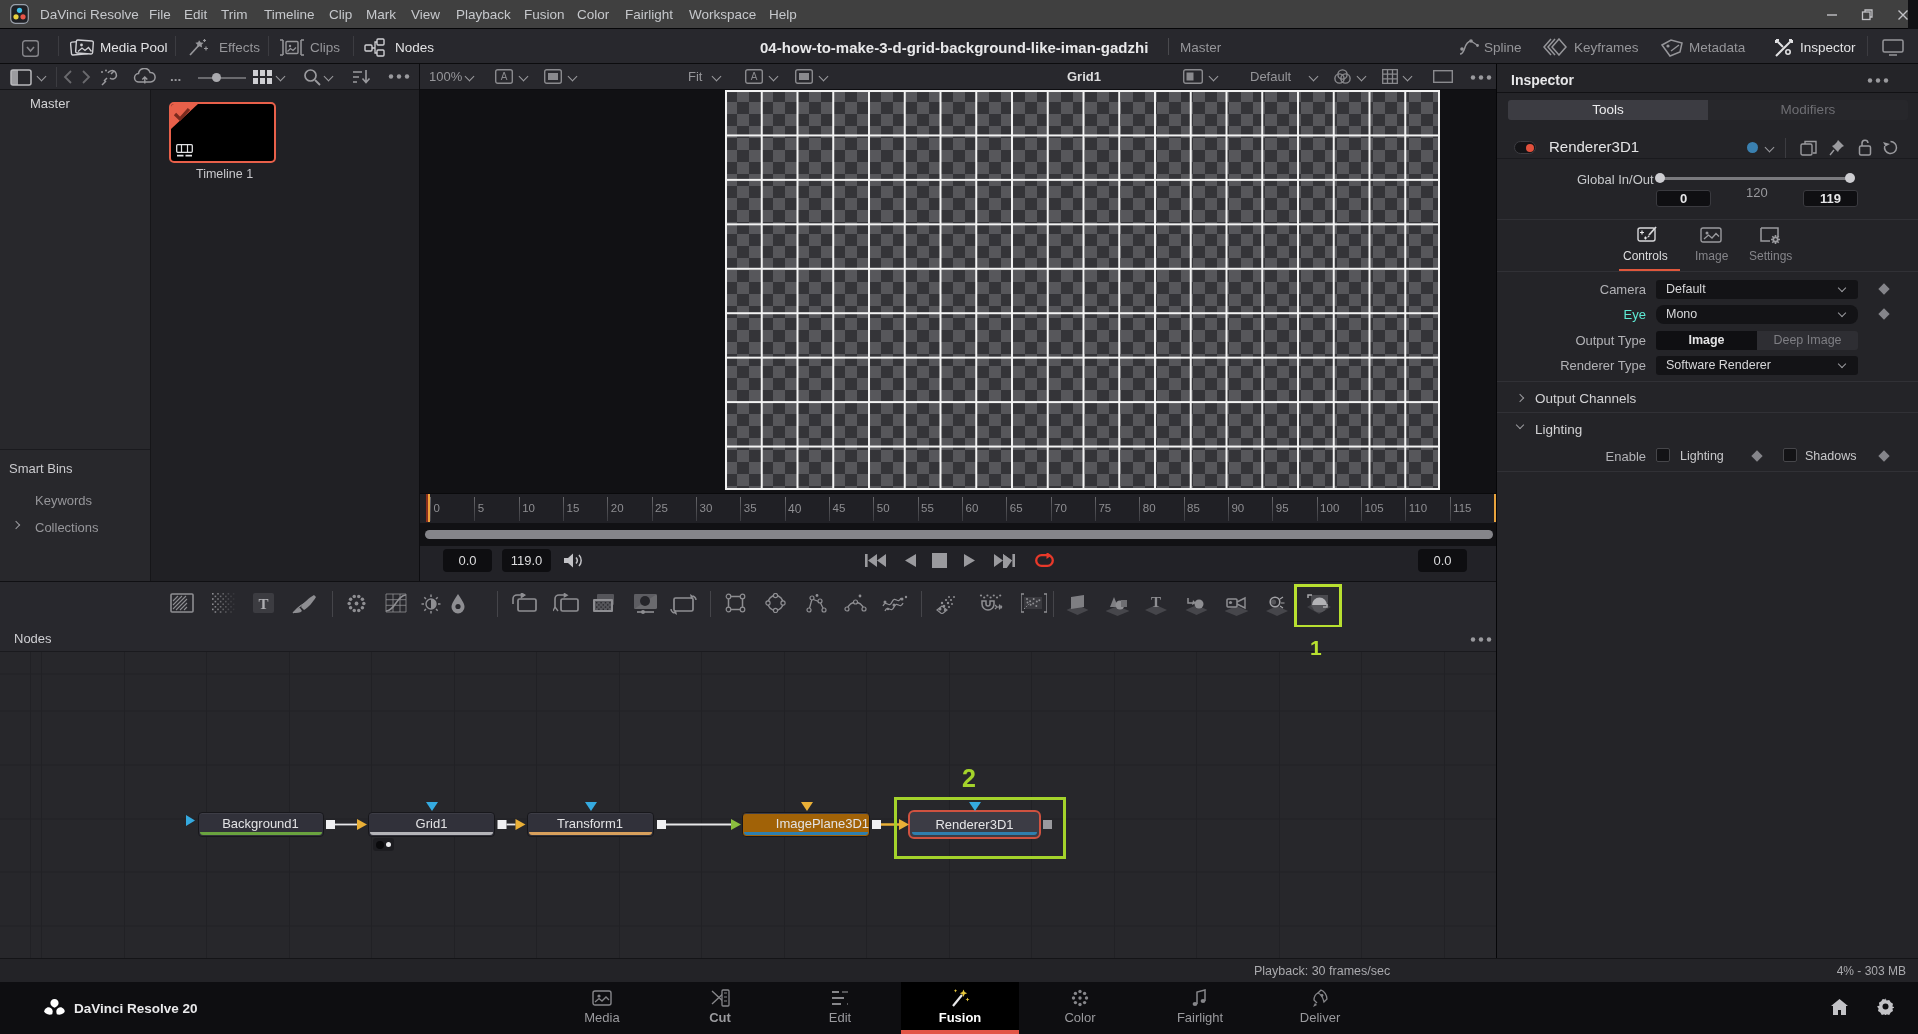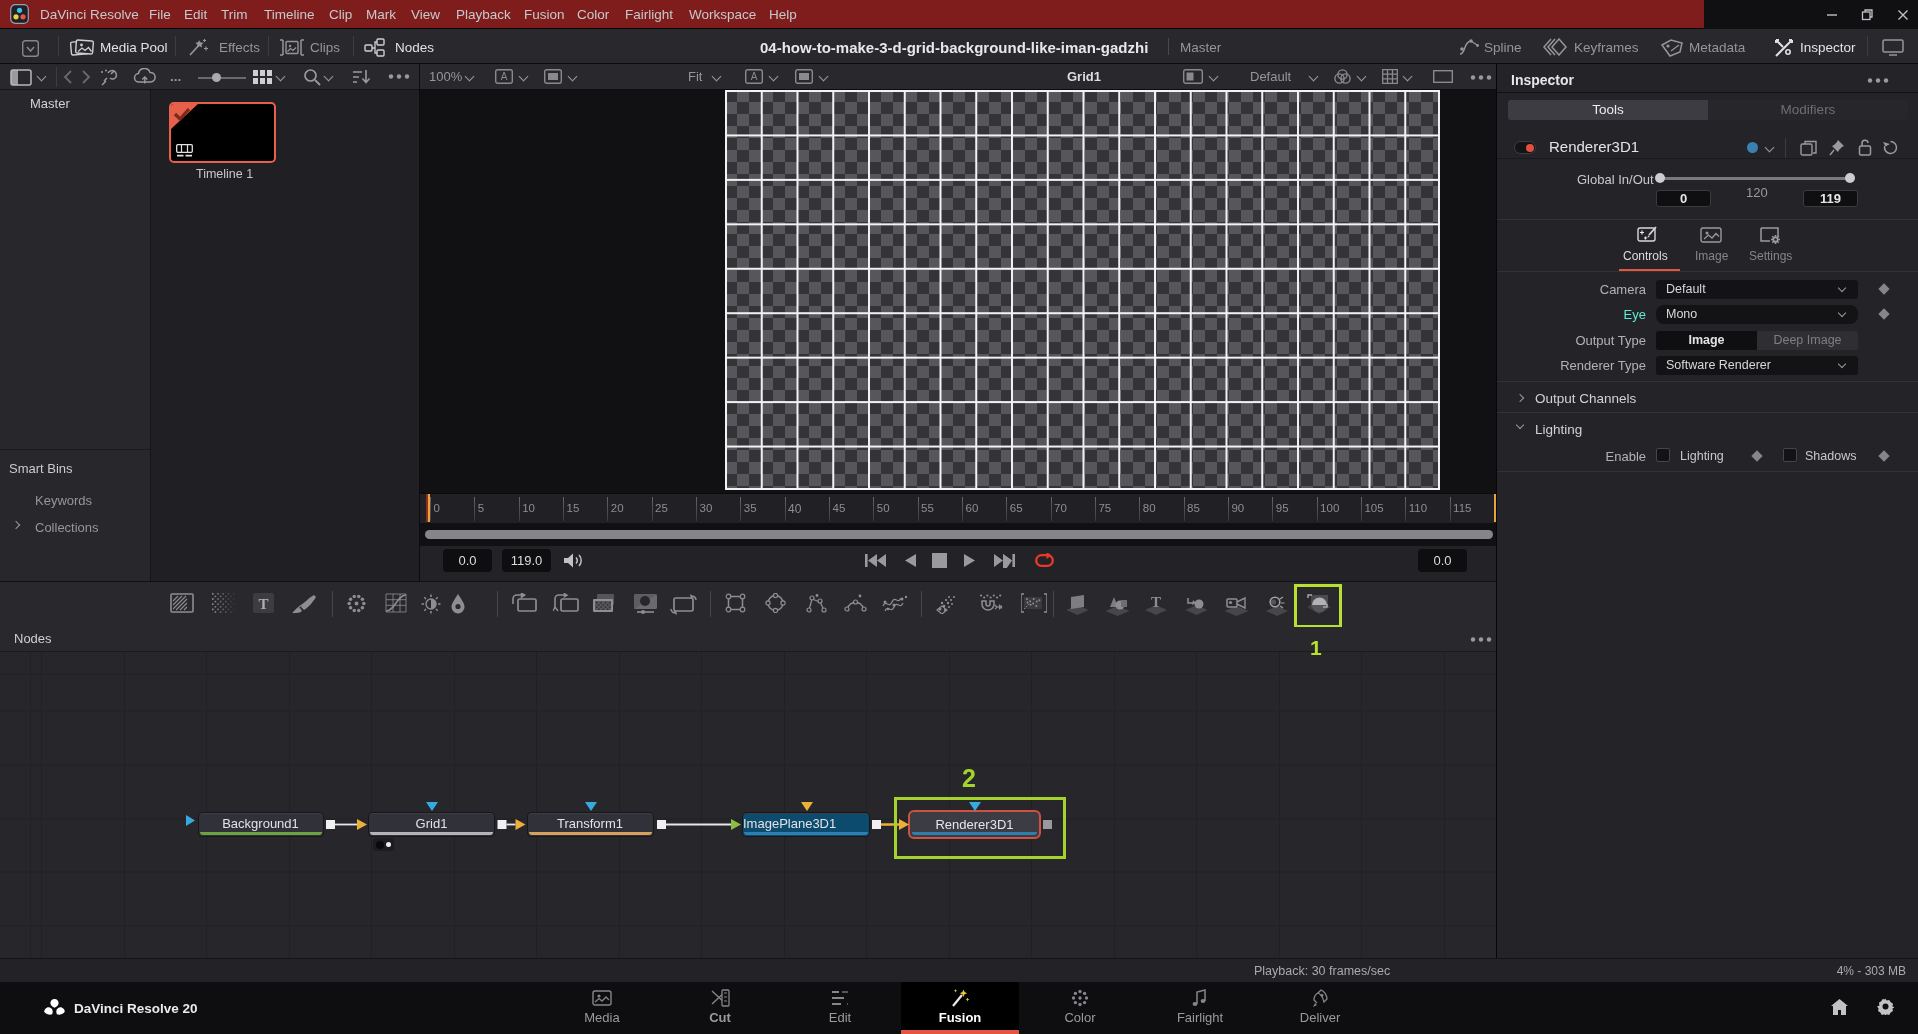--- a/index.html
+++ b/index.html
@@ -6,21 +6,21 @@
 body{font-family:"Liberation Sans",sans-serif;position:relative}
 .abs{position:absolute}
 .txt{position:absolute;white-space:nowrap;color:#c6c8cc;font-size:13.5px}
 .dim{color:#96969a}
 .chev{position:absolute;width:7px;height:7px;border-right:1.6px solid #9a9a9e;border-bottom:1.6px solid #9a9a9e;transform:rotate(45deg)}
 .vsep{position:absolute;width:1px;background:#3c3c41}
 svg{display:block}
 </style></head>
 <body>
 
-<div class="abs" style="left:0;top:0;width:1704px;height:29px;background:#7f1d1d;border-bottom:1px solid #060608">
+<div class="abs" style="left:0;top:0;width:1908px;height:29px;background:#404040;border-bottom:1px solid #060608">
   <svg class="abs" style="left:10px;top:4px" width="19" height="20" viewBox="0 0 19 20">
     <rect x="0.7" y="0.7" width="17.6" height="18.6" rx="4.5" fill="#1f2126" stroke="#9aa0aa" stroke-width="1.2"></rect>
     <circle cx="9.5" cy="6.3" r="2.6" fill="#3fc1e8"></circle>
     <circle cx="6" cy="12.8" r="2.6" fill="#e8d23f"></circle>
     <circle cx="13" cy="12.8" r="2.6" fill="#e85548"></circle>
   </svg>
   <span class="txt" style="left:40px;top:7px">DaVinci Resolve</span>
   <span class="txt" style="left:149px;top:7px">File</span>
   <span class="txt" style="left:184px;top:7px">Edit</span>
   <span class="txt" style="left:221px;top:7px">Trim</span>
@@ -617,21 +617,21 @@
       <circle cx="3" cy="2.5" r="2.2" fill="#9a9a9e"></circle>
       <circle cx="11" cy="2.5" r="2.2" fill="#9a9a9e"></circle>
       <circle cx="19" cy="2.5" r="2.2" fill="#9a9a9e"></circle>
     </svg>
 </div>
 <div class="abs" id="nodegraph" style="left:0;top:652px;width:1496px;height:306px;background:#27272b;overflow:hidden">
   <div class="abs" style="left:0;top:0;width:1496px;height:306px;background-image:repeating-linear-gradient(90deg,#212125 0 1px,transparent 1px 82.5px),repeating-linear-gradient(0deg,#212125 0 1px,transparent 1px 53.8px);background-position:41px 22.5px"></div>
     <div class="abs" style="left:197.5px;top:160px;width:126px;height:25px;background:#31313a;border:1px solid #17171b;border-radius:4px;color:#e2e2e4;font-size:13px;text-align:center;line-height:21px;box-shadow:inset 0 1px 0 #3d3d46">Background1<div class="abs" style="left:1px;right:1px;bottom:1px;height:3px;background:#6aa33f;border-radius:0 0 3px 3px"></div></div>
     <div class="abs" style="left:368px;top:160px;width:127px;height:25px;background:#31313a;border:1px solid #17171b;border-radius:4px;color:#e2e2e4;font-size:13px;text-align:center;line-height:21px;box-shadow:inset 0 1px 0 #3d3d46">Grid1<div class="abs" style="left:1px;right:1px;bottom:1px;height:3px;background:#b4b4b8;border-radius:0 0 3px 3px"></div></div>
     <div class="abs" style="left:526.5px;top:160px;width:127px;height:25px;background:#31313a;border:1px solid #17171b;border-radius:4px;color:#e2e2e4;font-size:13px;text-align:center;line-height:21px;box-shadow:inset 0 1px 0 #3d3d46">Transform1<div class="abs" style="left:1px;right:1px;bottom:1px;height:3px;background:#d8a05c;border-radius:0 0 3px 3px"></div></div>
-    <div class="abs" style="left:742px;top:160px;width:128px;height:25px;background:#0c4a6e;border:1px solid #17171b;border-radius:4px;color:#e2e2e4;font-size:13px;text-align:left;line-height:21px;box-shadow:inset 0 1px 0 #3d3d46">ImagePlane3D1<div class="abs" style="left:1px;right:1px;bottom:1px;height:3px;background:#2f7fae;border-radius:0 0 3px 3px"></div></div>
+    <div class="abs" style="left:742px;top:160px;width:128px;height:25px;background:#a16207;border:1px solid #17171b;border-radius:4px;color:#e2e2e4;font-size:13px;text-align:right;line-height:21px;box-shadow:inset 0 1px 0 #3d3d46">ImagePlane3D1<div class="abs" style="left:1px;right:1px;bottom:1px;height:3px;background:#2f7fae;border-radius:0 0 3px 3px"></div></div>
     <div class="abs" style="left:908px;top:158px;width:133px;height:29px;background:#3c3c45;border:2px solid #cf5240;border-radius:6px;color:#e6e6e8;font-size:13px;text-align:center;line-height:25px">Renderer3D1<div class="abs" style="left:2px;right:2px;bottom:2px;height:3px;background:#2f7fae;border-radius:0 0 4px 4px"></div></div>
     <svg class="abs" style="left:426px;top:150px" width="12" height="9" viewBox="0 0 12 9">
       <path d="M0 0h12L6 9z" fill="#35aae0"></path>
     </svg>
     <svg class="abs" style="left:585px;top:150px" width="12" height="9" viewBox="0 0 12 9">
       <path d="M0 0h12L6 9z" fill="#35aae0"></path>
     </svg>
     <svg class="abs" style="left:801px;top:150px" width="12" height="9" viewBox="0 0 12 9">
       <path d="M0 0h12L6 9z" fill="#eab037"></path>
     </svg>

